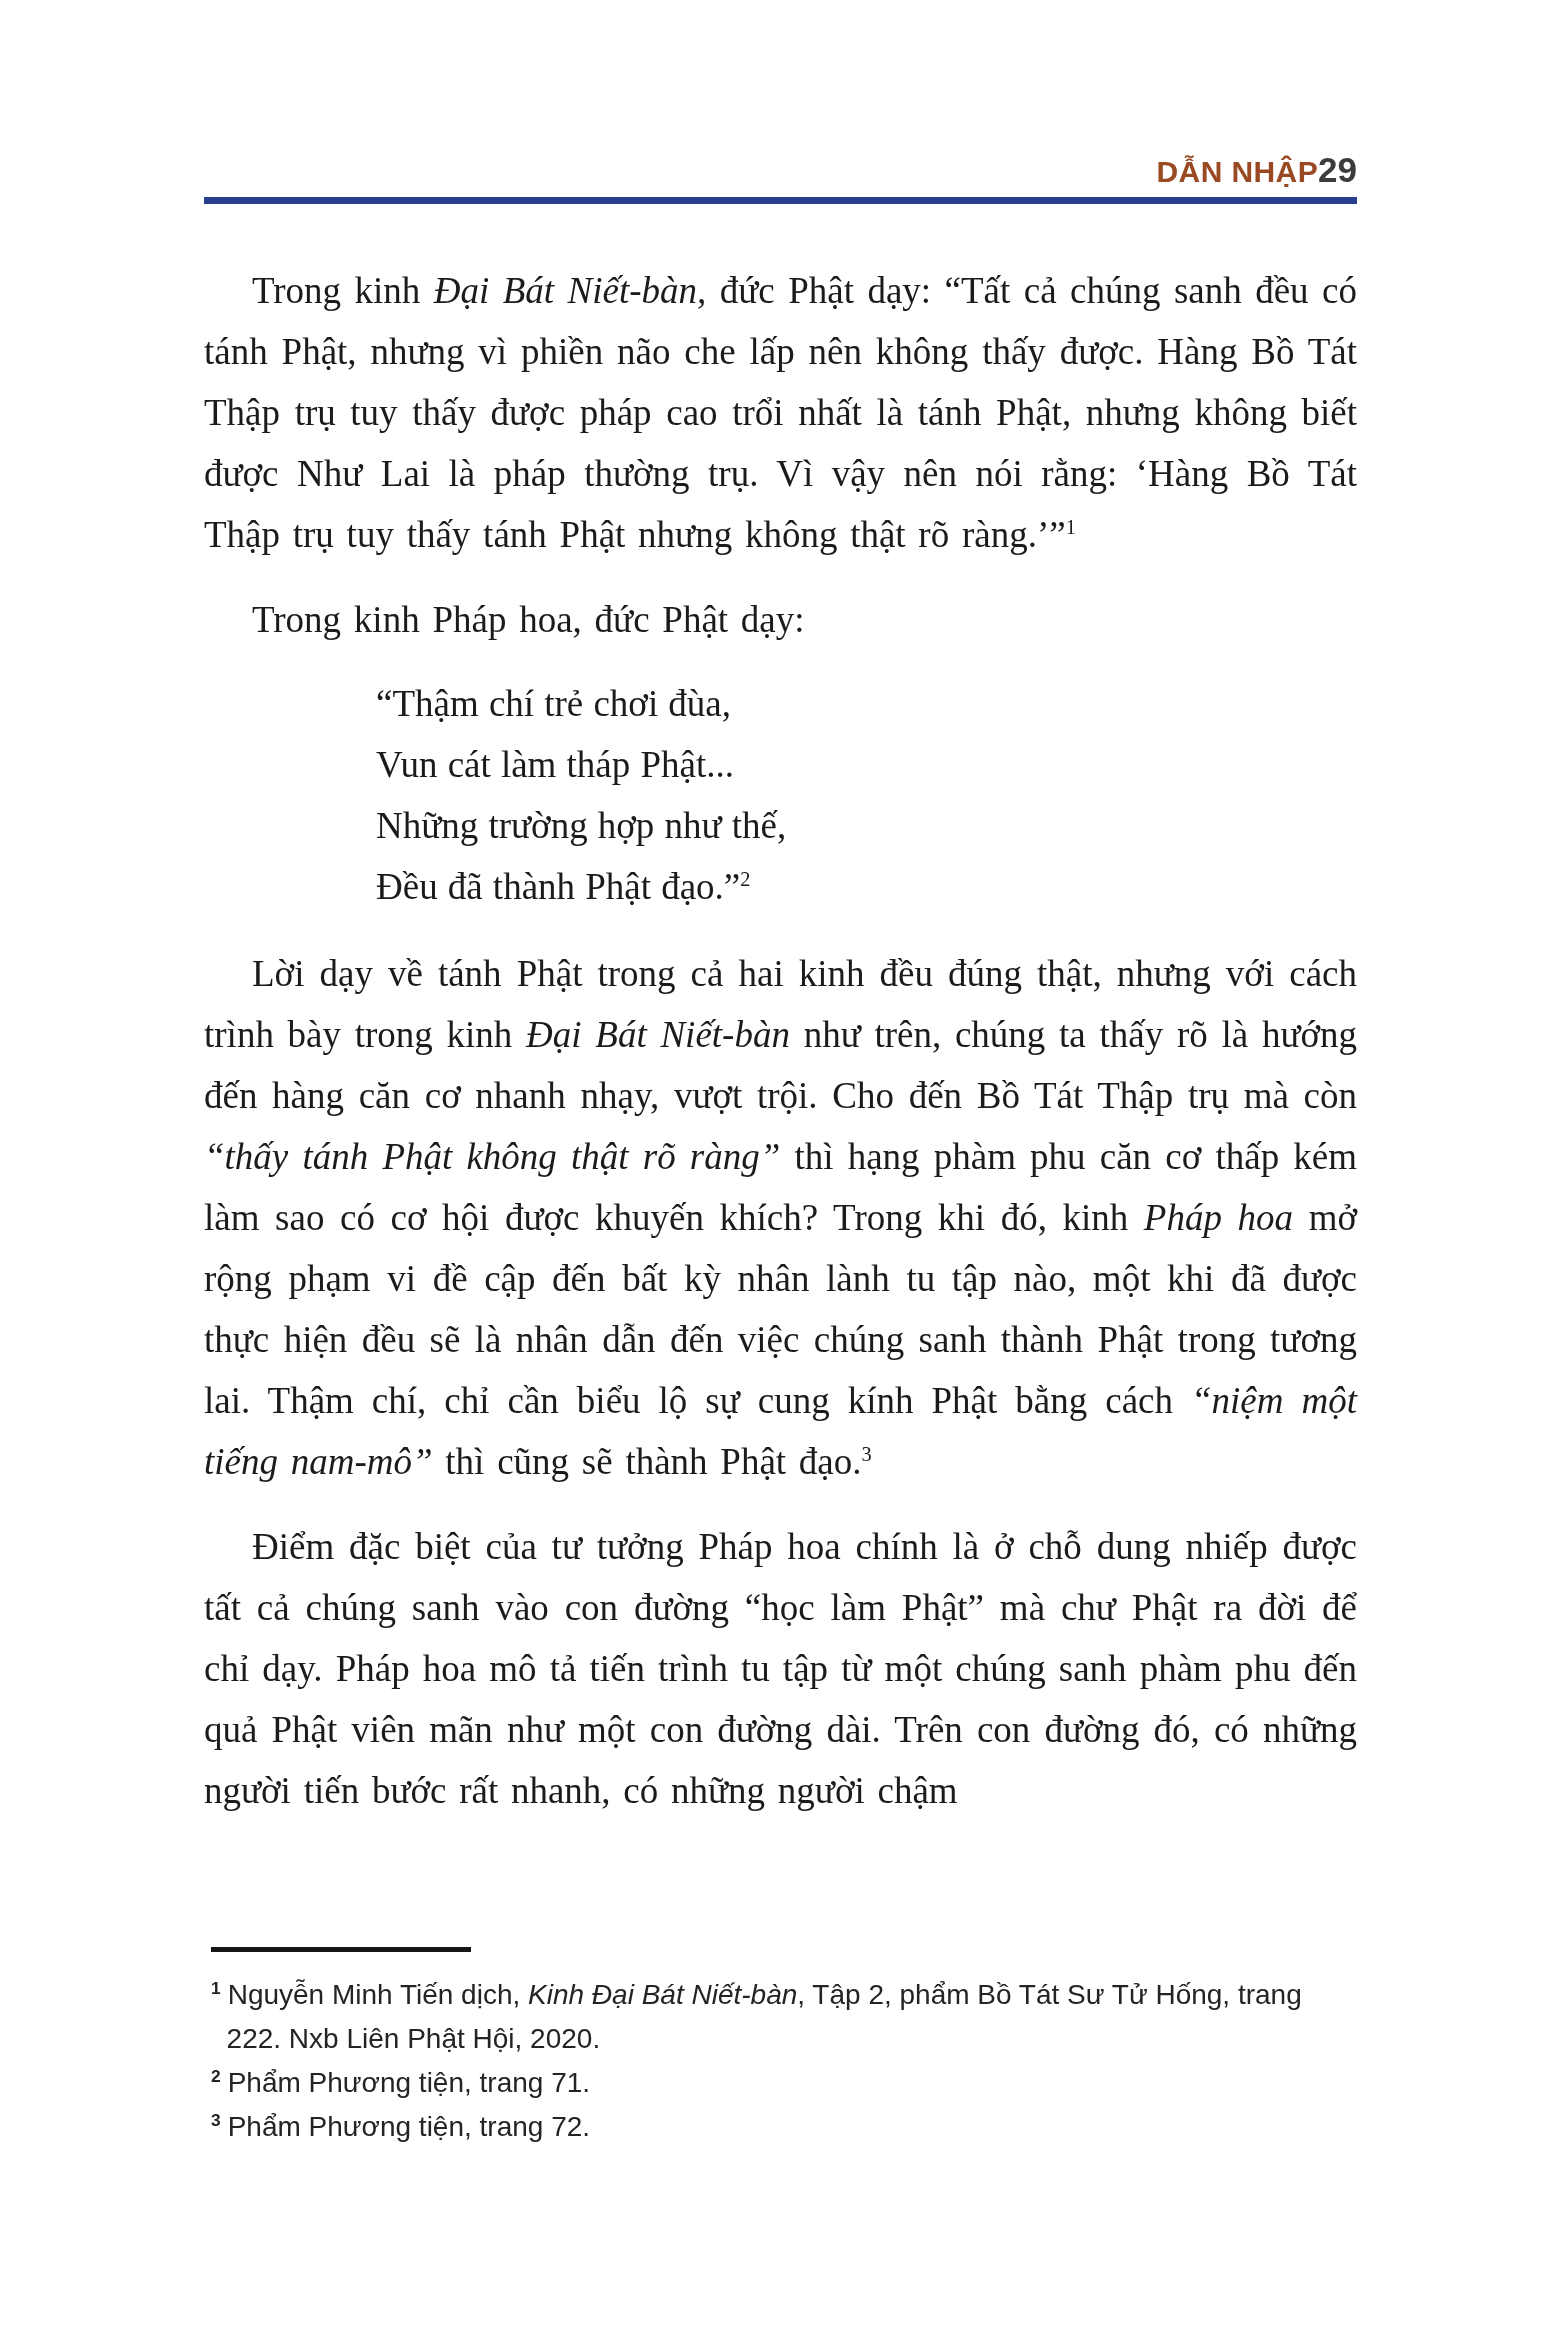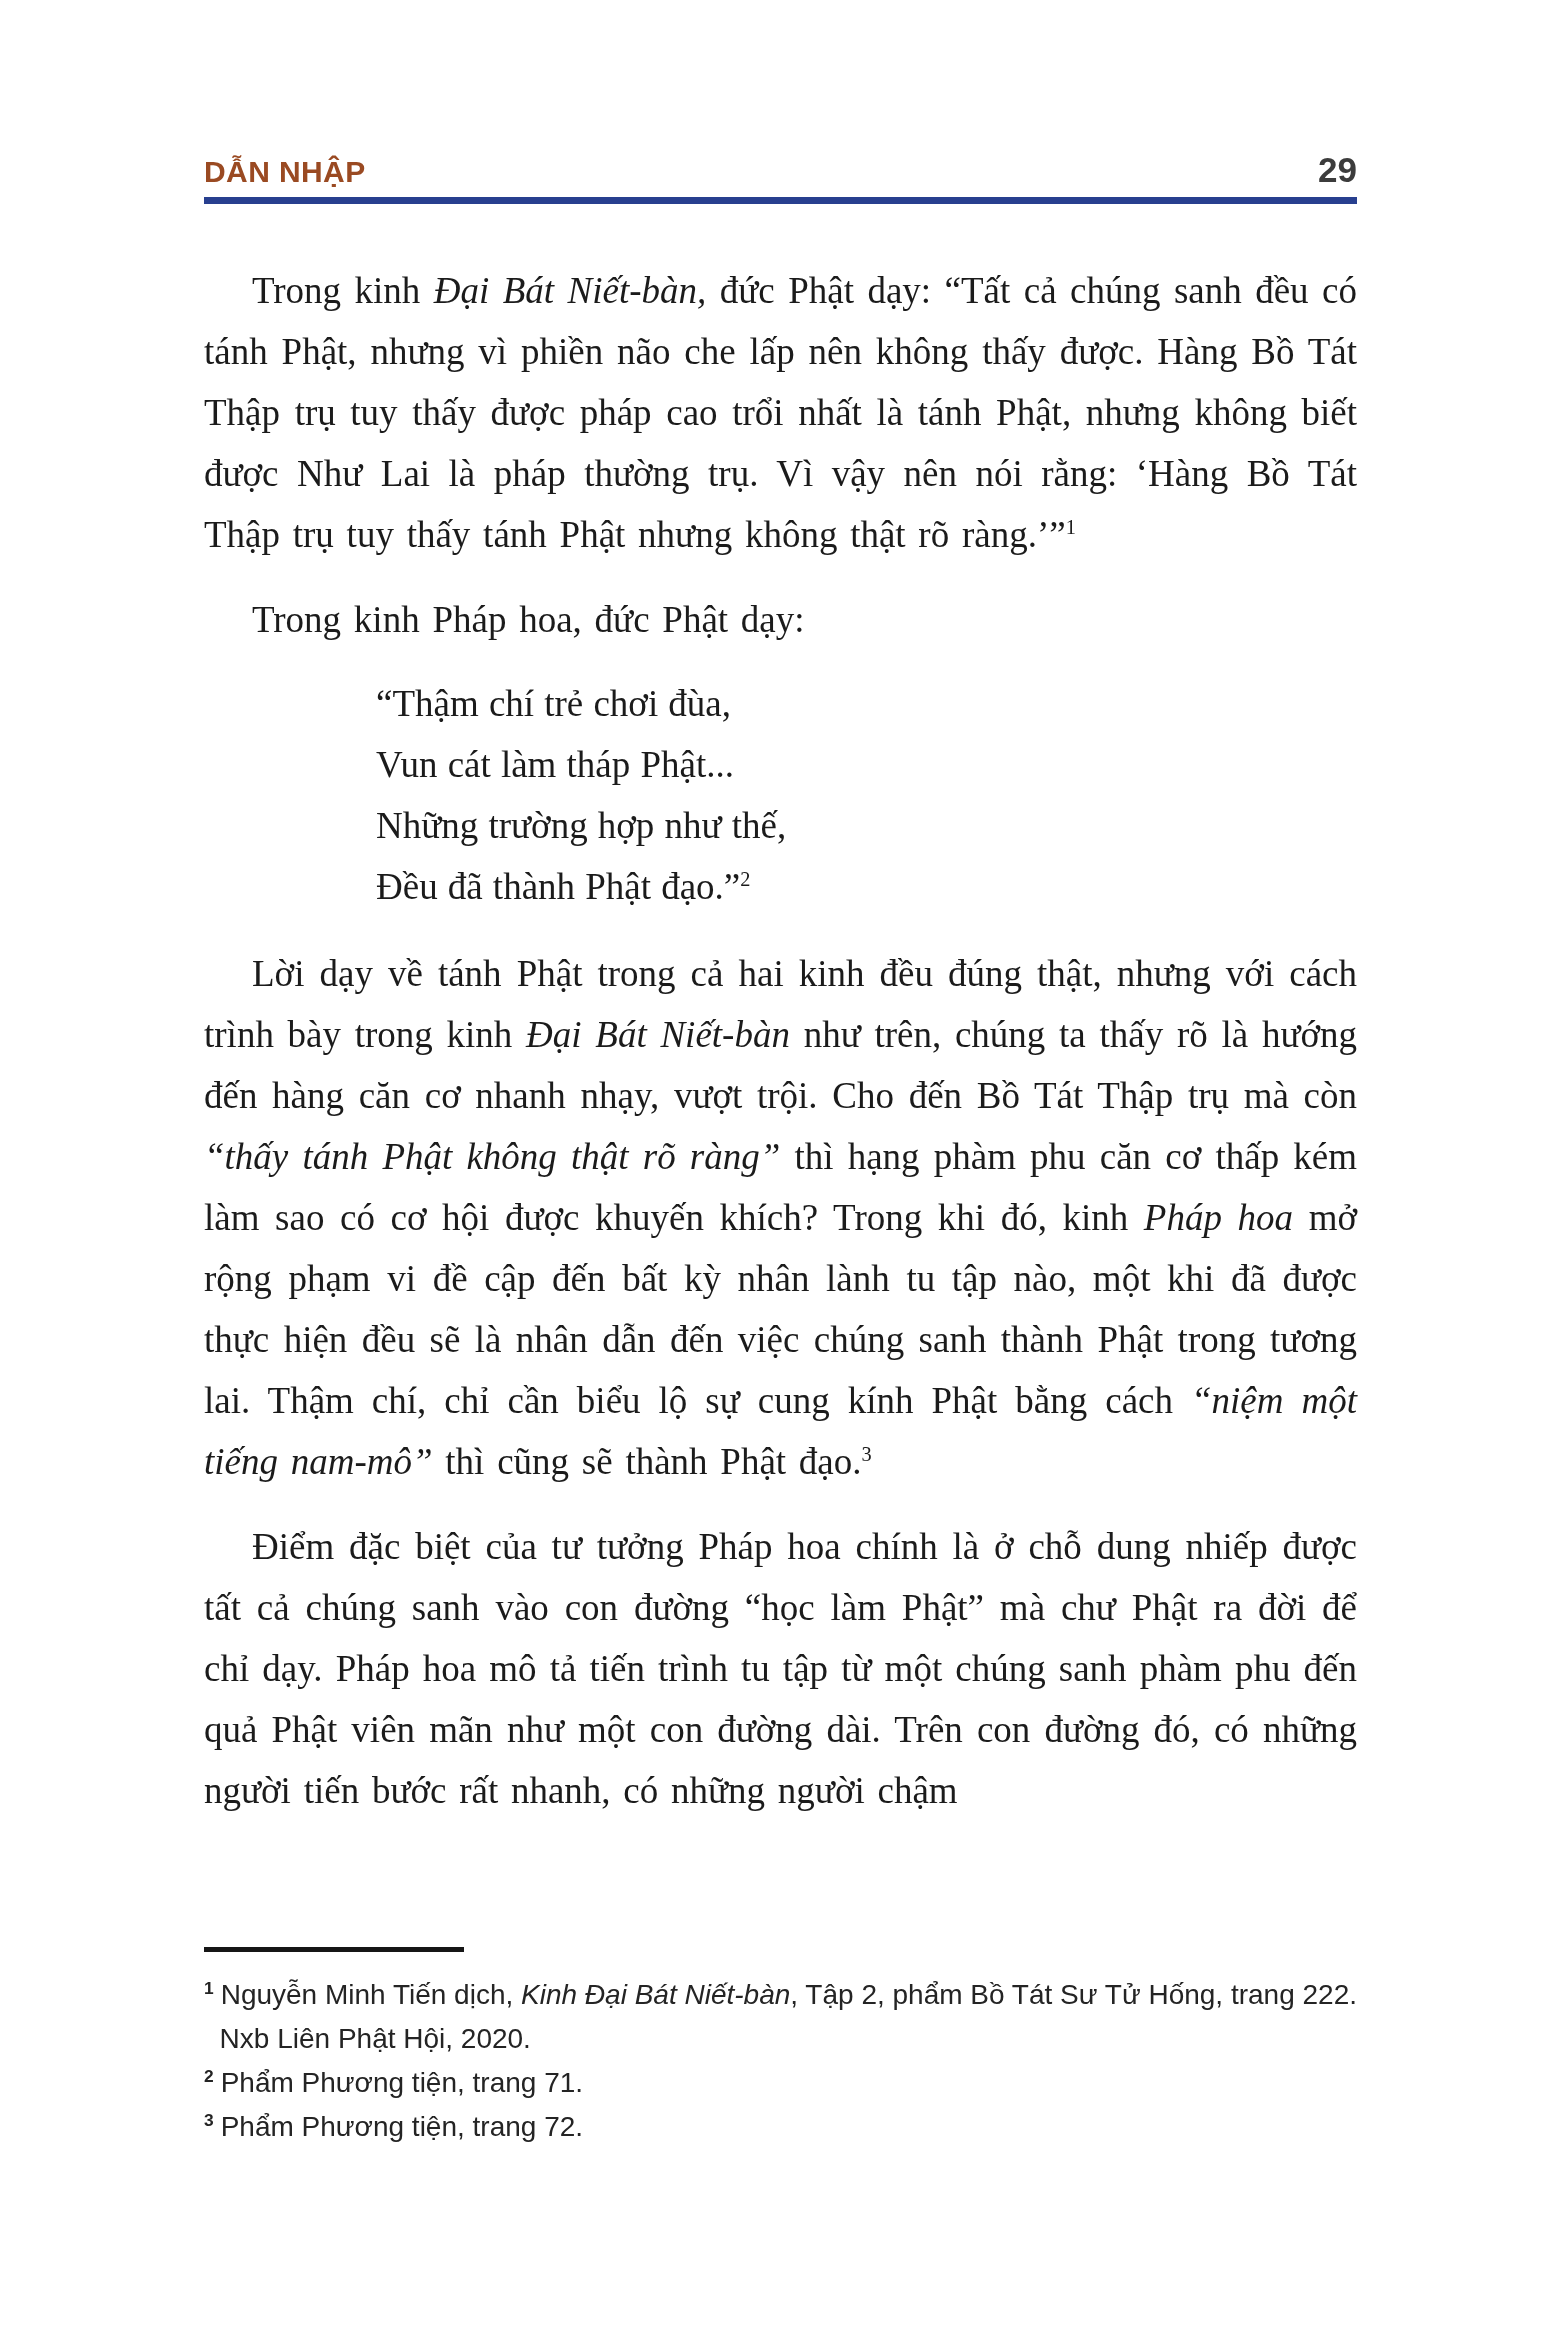--- a/index.html
+++ b/index.html
@@ -17,21 +17,21 @@
   .page{
     width:1561px;height:2342px;
     padding:0 204px;
     display:flex;flex-direction:column;
     background:var(--page-bg);
     overflow:hidden;
   }
   
   .header-row{
     margin-top:128px;
-    display:flex;justify-content:space-between;align-items:baseline;
+    display:flex;justify-content:flex-end;align-items:baseline;
   }
   .running-head{
     font-family:"Liberation Sans","DejaVu Sans",sans-serif;
     font-weight:700;font-size:30px;line-height:1;
     letter-spacing:0.4px;
     color:var(--accent-brown);
   }
   .page-number{
     font-family:"Liberation Sans","DejaVu Sans",sans-serif;
     font-weight:700;font-size:35px;line-height:1;
@@ -63,20 +63,21 @@
   }
   .body-text sup{
     font-size:0.55em;
     line-height:0;
     vertical-align:super;
   }
   
   .flex-spacer{flex:1 1 auto;}
   .footnotes-section{
     margin-bottom:193px;
+    margin-left:7px;
   }
   .footnote-rule{
     width:260px;height:5.2px;
     background:var(--separator);
     margin-bottom:21px;
   }
   .footnote{
     font-family:"Liberation Sans","DejaVu Sans",sans-serif;
     font-size:28px;line-height:44px;
     color:var(--footnote-text);

